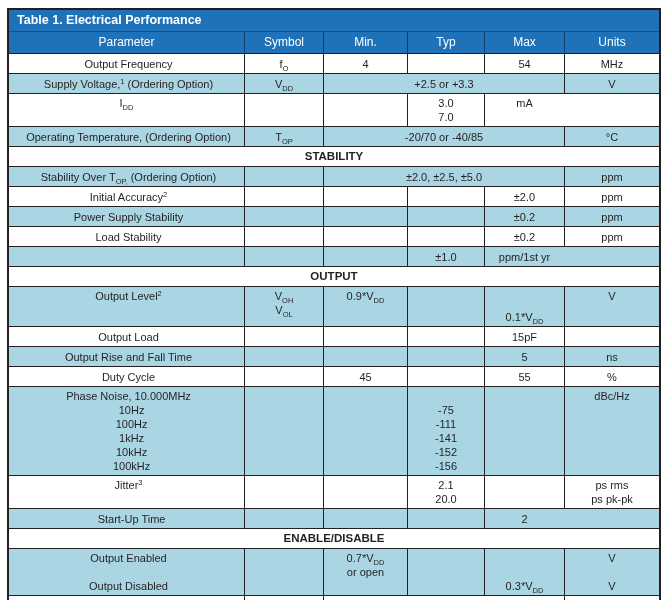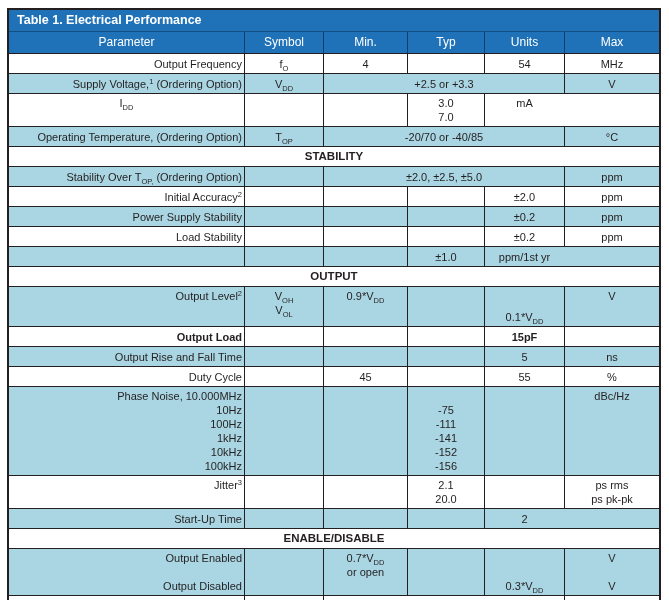--- a/index.html
+++ b/index.html
@@ -14,21 +14,21 @@
   .page{width:669px;height:600px;box-sizing:border-box;padding:8px 7px 0 7px;overflow:hidden;background:#fff;}
   .spec-table{width:654px;box-sizing:border-box;border:2px solid var(--grid);border-bottom-width:4px;background:#fff;}
   .title-bar{background:var(--blue);color:#fff;font-weight:bold;font-size:12.5px;line-height:15px;padding:3px 8px;height:21px;box-sizing:border-box;}
   .header-row{display:grid;grid-template-columns:235px 79px 84px 77px 80px 95px;background:var(--blue);color:#fff;border-top:1px solid rgba(0,0,0,0.30);}
   .hcell{font-size:12px;line-height:15px;text-align:center;padding:3px 0;height:21px;box-sizing:border-box;}
   .hcell + .hcell{border-left:1px solid rgba(8,35,62,0.65);}
   .row{display:grid;grid-template-columns:235px 79px 84px 77px 80px 95px;border-top:1px solid var(--grid);box-sizing:border-box;background:var(--white);}
   .row.shaded{background:var(--lightblue);}
   .cell{display:flex;flex-direction:column;justify-content:center;align-items:center;text-align:center;font-size:11px;line-height:14px;padding:2px 2px;box-sizing:border-box;}
   .cell + .cell{border-left:1px solid var(--grid);}
-  .cell.param{align-items:flex-end;text-align:left;padding-left:6px;}
+  .cell.param{align-items:center;text-align:left;padding-left:6px;}
   .cell.span3{grid-column:span 3;text-align:center;}
   .cell.vtop{justify-content:flex-start;}
   .cell.vbottom{justify-content:flex-end;}
   .section{display:block;text-align:center;font-weight:bold;font-size:11.5px;line-height:15px;padding:2px 0;min-height:20px;box-sizing:border-box;border-top:1px solid var(--grid);background:#fff;}
   sub{font-size:7.5px;vertical-align:-3px;line-height:0;}
   sup{font-size:7.5px;vertical-align:4px;line-height:0;}
   .ln{min-height:14px;}
 </style>
 </head>
 <body>
@@ -36,22 +36,22 @@
 <div class="page">
   <div class="spec-table">
     <div class="title-bar">
       <span>Table 1. Electrical Performance</span>
     </div>
     <div class="header-row">
       <div class="hcell">Parameter</div>
       <div class="hcell">Symbol</div>
       <div class="hcell">Min.</div>
       <div class="hcell">Typ</div>
+      <div class="hcell">Max</div>
       <div class="hcell">Units</div>
-      <div class="hcell">Max</div>
     </div>
     <div id="tbody">
         <div class="row" style="min-height: 20px;">
           <div class="cell param">
             <div class="ln">Output Frequency</div>
           </div>
           <div class="cell symbol">
             <div class="ln">f<sub>O</sub></div>
           </div>
           <div class="cell min">
@@ -186,21 +186,21 @@
             <div class="ln">0.9*V<sub>DD</sub></div>
           </div>
           <div class="cell typ"></div>
           <div class="cell max vbottom">
             <div class="ln">0.1*V<sub>DD</sub></div>
           </div>
           <div class="cell units vtop">
             <div class="ln">V</div>
           </div>
         </div>
-        <div class="row" style="min-height: 20px; font-weight: bold;">
+        <div class="row" style="min-height: 20px;">
           <div class="cell param">
             <div class="ln">Output Load</div>
           </div>
           <div class="cell symbol"></div>
           <div class="cell min"></div>
           <div class="cell typ"></div>
           <div class="cell max">
             <div class="ln">15pF</div>
           </div>
           <div class="cell units"></div>

